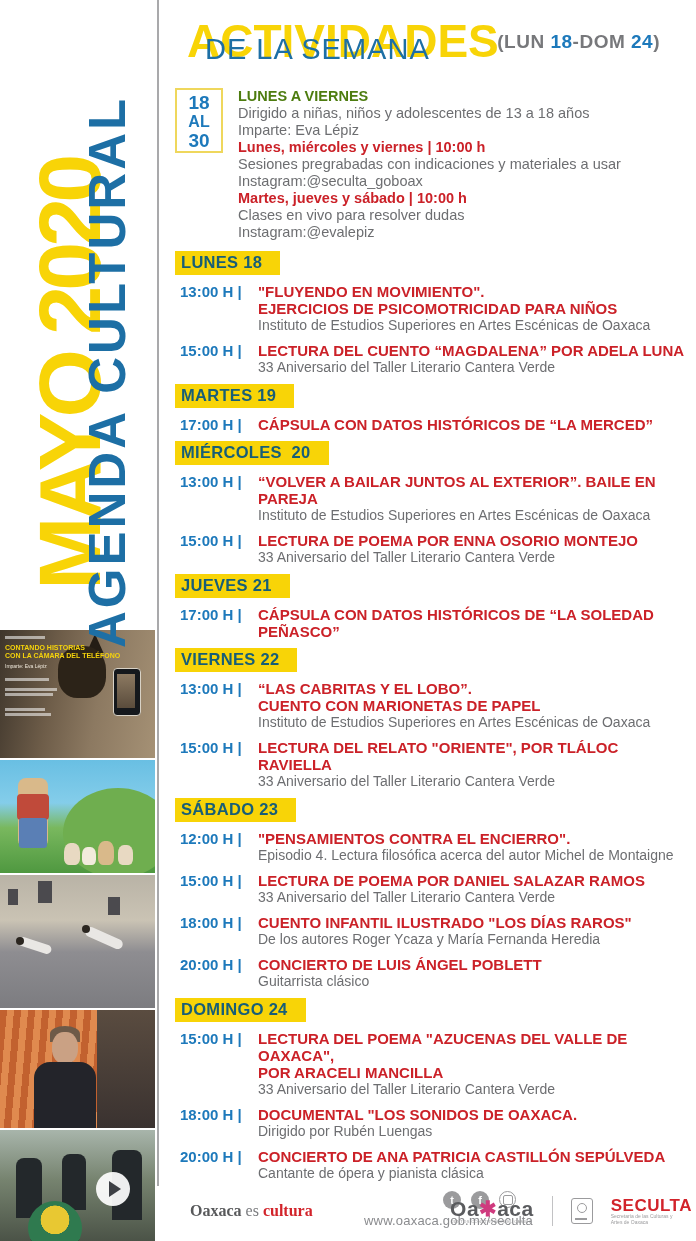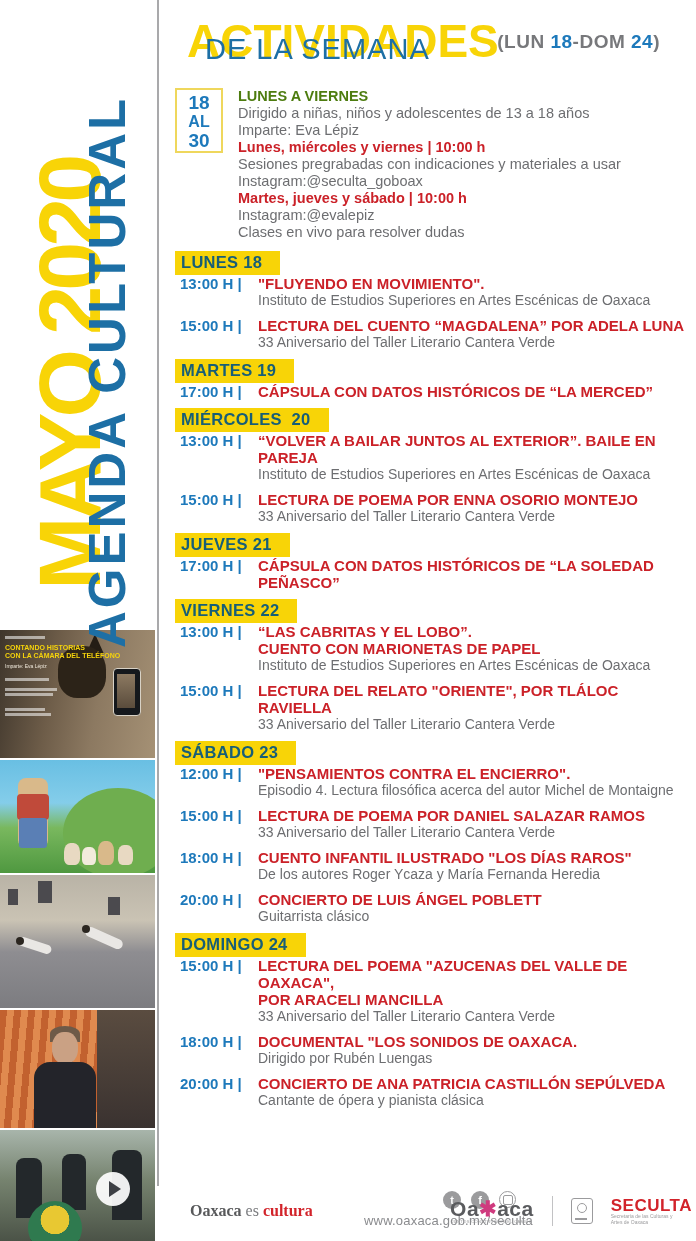--- a/index.html
+++ b/index.html
@@ -60,21 +60,21 @@
   .week-box .mid{font-size:16px;}
   .week-lines{font-size:14.5px;line-height:17px;}
   .line-blue{color:#4d7c0f;font-weight:bold;}
   .line-red{color:#CB2128;font-weight:bold;}
   .line-gray{color:#6D6E71;}
 
   .days{margin-top:10px;}
   .day{margin-top:6px;}
   .day-label{display:inline-block;background:#F8D407;color:#175E77;font-weight:bold;font-size:16.5px;
              padding:2px 18px 3px 6px;white-space:pre;letter-spacing:0.3px;}
-  .day-events{padding-left:5px;}
+  .day-events{margin-top:8px;padding-left:5px;}
   .event{display:flex;margin-bottom:8px;}
   .event-time{width:70px;flex-shrink:0;color:#1D79BB;font-weight:bold;font-size:15px;line-height:17px;}
   .event-body{padding-left:8px;}
   .event-title-line{color:#CB2128;font-weight:bold;font-size:15px;line-height:17px;}
   .event-sub{color:#6D6E71;font-size:14px;line-height:17px;}
   .event-sub:empty{display:none;}
 
   
   .footer{position:absolute;left:0;top:1188px;width:696px;height:53px;}
   .slogan{position:absolute;left:190px;top:14px;font-size:16px;color:#7a7b7e;font-family:Liberation Serif, serif;}
@@ -180,34 +180,35 @@
         <div>30</div>
       </div>
       <div class="week-lines" id="week-lines">
           <div class="line-blue">LUNES A VIERNES</div>
           <div class="line-gray">Dirigido a niñas, niños y adolescentes de 13 a 18 años</div>
           <div class="line-gray">Imparte: Eva Lépiz</div>
           <div class="line-red">Lunes, miércoles y viernes | 10:00 h</div>
           <div class="line-gray">Sesiones pregrabadas con indicaciones y materiales a usar</div>
           <div class="line-gray">Instagram:@seculta_goboax</div>
           <div class="line-red">Martes, jueves y sábado | 10:00 h</div>
+          <div class="line-gray">Clases en vivo para resolver dudas</div>
           <div class="line-gray">Instagram:@evalepiz</div>
-          <div class="line-gray">Clases en vivo para resolver dudas</div>
         </div>
     </div>
 
     <div class="days" id="days">
   <section class="day">
     <span class="day-label">LUNES 18</span>
     <div class="day-events">
   <div class="event">
     <div class="event-time">13:00 H |</div>
     <div class="event-body">
       <div class="event-titles">
                   <div class="event-title-line">"FLUYENDO EN MOVIMIENTO".</div>
+                  <div class="event-title-line">EJERCICIOS DE PSICOMOTRICIDAD PARA NIÑOS</div>
                 </div>
       <div class="event-sub">Instituto de Estudios Superiores en Artes Escénicas de Oaxaca</div>
     </div>
   </div>
 
   <div class="event">
     <div class="event-time">15:00 H |</div>
     <div class="event-body">
       <div class="event-titles">
                   <div class="event-title-line">LECTURA DEL CUENTO “MAGDALENA” POR ADELA LUNA</div>

